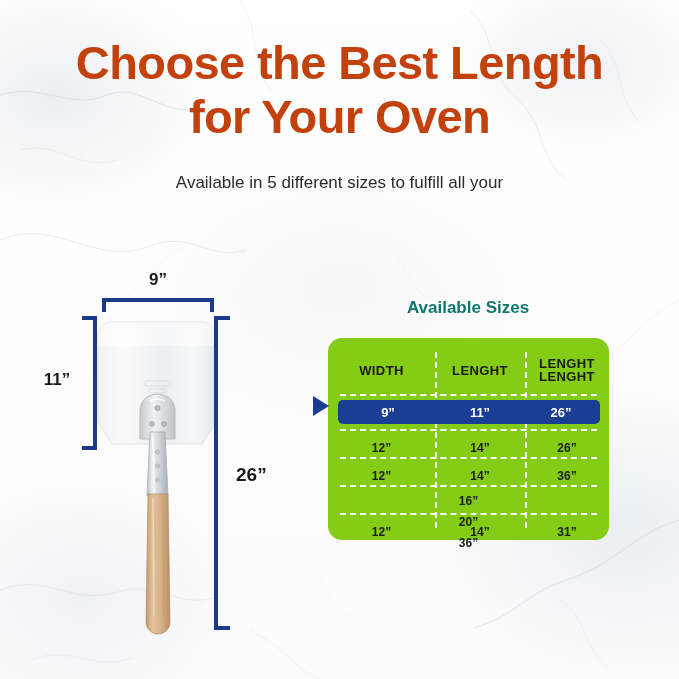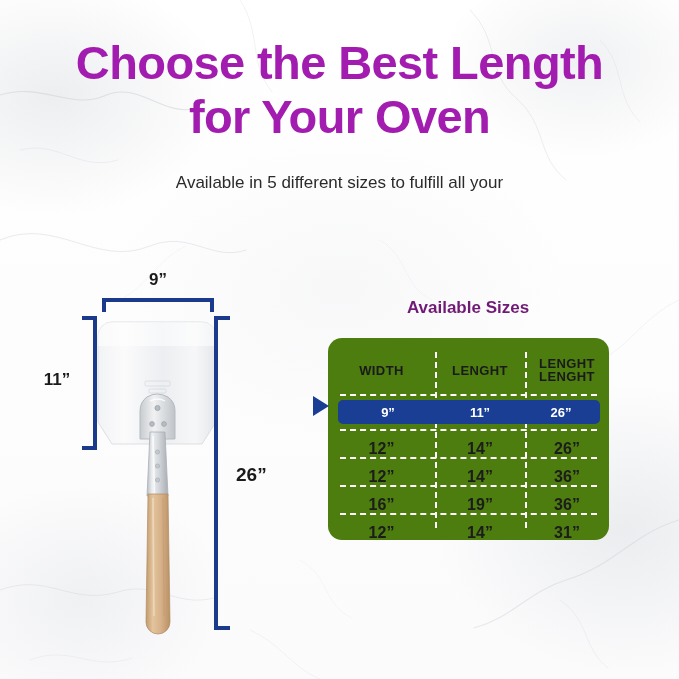--- a/index.html
+++ b/index.html
@@ -38,21 +38,21 @@
   .header-block {
     position: absolute;
     left: 0; top: 36px;
     width: 679px;
     text-align: center;
   }
   .title {
     font-size: 47px;
     line-height: 54px;
     font-weight: bold;
-    color: #a21caf;
+    color: #c2410c;
     letter-spacing: -0.6px;
   }
   .subtitle {
     margin-top: 24px;
     font-size: 17px;
     line-height: 29px;
     color: #2b2b2b;
     font-weight: normal;
   }
   .peel { position: absolute; left: 0; top: 0; }
@@ -92,27 +92,27 @@
   }
 
   
   .sizes-heading {
     position: absolute;
     left: 328px; top: 298px;
     width: 280px;
     text-align: center;
     font-size: 17px;
     font-weight: bold;
-    color: #701a75;
+    color: #0f766e;
   }
   .table-card {
     position: absolute;
     left: 328px; top: 338px;
     width: 281px; height: 202px;
-    background: #4d7c0f;
+    background: #84cc16;
     border-radius: 14px;
   }
   .tbl { position: absolute; inset: 0; }
   .tbl-row {
     position: absolute;
     left: 0; width: 281px;
     display: flex;
   }
   .tbl-cell {
     text-align: center;
@@ -124,21 +124,21 @@
   .c-length { width: 90px; }
   .c-overall { width: 84px; }
 
   .head-row { top: 12px; height: 40px; align-items: center; }
   .head-row .tbl-cell {
     font-size: 13px; font-weight: bold; letter-spacing: 0.4px;
     color: #1a1a1a;
   }
 
   .data-row { height: 26px; align-items: center; }
-  .data-row .tbl-cell { font-weight: bold; font-size: 16px; margin-top: 8px; }
+  .data-row .tbl-cell { font-weight: bold; font-size: 12px; margin-top: 8px; }
 
   
   .dash-h {
     position: absolute; left: 12px; width: 257px; height: 0;
     border-top: 2px dashed #ffffff;
   }
   .dash-v {
     position: absolute; width: 0; border-left: 2px dashed #ffffff;
   }
 
@@ -314,23 +314,23 @@
       <div class="dash-h" style="top:119px;"></div>
 
       <div class="tbl-row data-row" style="top:121px;">
         <div class="tbl-cell c-width">12”</div>
         <div class="tbl-cell c-length">14”</div>
         <div class="tbl-cell c-overall">36”</div>
       </div>
 
       <div class="dash-h" style="top:147px;"></div>
 
-      <div class="tbl-row data-row" style="top:149px;">
+      <div class="tbl-row data-row" style="top:149px;flex-direction:column;">
         <div class="tbl-cell c-width">16”</div>
-        <div class="tbl-cell c-length">19”</div>
+        <div class="tbl-cell c-length">20”</div>
         <div class="tbl-cell c-overall">36”</div>
       </div>
 
       <div class="dash-h" style="top:175px;"></div>
 
       <div class="tbl-row data-row" style="top:177px;">
         <div class="tbl-cell c-width">12”</div>
         <div class="tbl-cell c-length">14”</div>
         <div class="tbl-cell c-overall">31”</div>
       </div>

